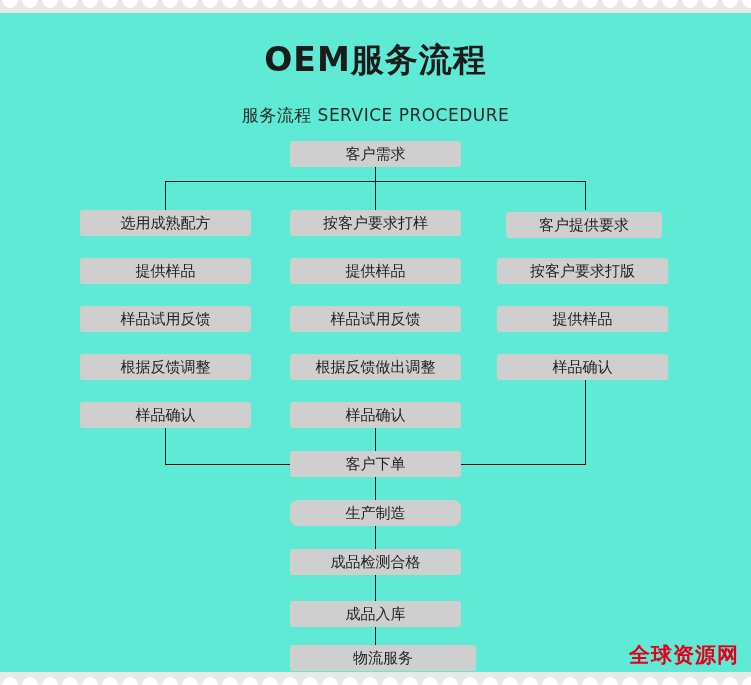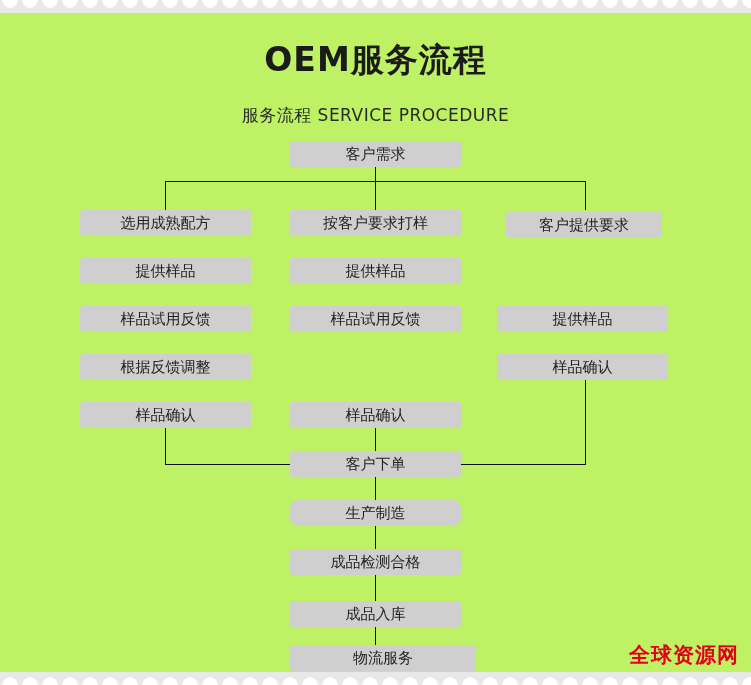--- a/index.html
+++ b/index.html
@@ -11,21 +11,21 @@
     height: 685px;
     background: #f7f7f7;
     font-family: "DejaVu Sans", "Liberation Sans", sans-serif;
     overflow: hidden;
     position: relative;
   }
   .page {
     position: relative;
     width: 751px;
     height: 685px;
-    background: #bef264;
+    background: #5eead4;
   }
   
   .scallop {
     position: absolute;
     left: 0;
     width: 751px;
     height: 13px;
     background-repeat: repeat-x;
     background-size: 20px 13px;
   }
@@ -129,23 +129,25 @@
 
     <div class="node" style="left:80px; top:210px; width:171px;">选用成熟配方</div>
     <div class="node" style="left:80px; top:258px; width:171px;">提供样品</div>
     <div class="node" style="left:80px; top:306px; width:171px;">样品试用反馈</div>
     <div class="node" style="left:80px; top:354px; width:171px;">根据反馈调整</div>
     <div class="node" style="left:80px; top:402px; width:171px;">样品确认</div>
 
     <div class="node" style="left:290px; top:210px; width:171px;">按客户要求打样</div>
     <div class="node" style="left:290px; top:258px; width:171px;">提供样品</div>
     <div class="node" style="left:290px; top:306px; width:171px;">样品试用反馈</div>
+    <div class="node" style="left:290px; top:354px; width:171px;">根据反馈做出调整</div>
     <div class="node" style="left:290px; top:402px; width:171px;">样品确认</div>
 
     <div class="node" style="left:497px; top:212px; width:156px;margin-left:9px;">客户提供要求</div>
+    <div class="node" style="left:497px; top:258px; width:171px;">按客户要求打版</div>
     <div class="node" style="left:497px; top:306px; width:171px;">提供样品</div>
     <div class="node" style="left:497px; top:354px; width:171px;">样品确认</div>
 
     <div class="node" style="left:290px; top:451px; width:171px;">客户下单</div>
     <div class="node" style="left:290px; top:500px; width:171px;border-radius:8px;">生产制造</div>
     <div class="node" style="left:290px; top:549px; width:171px;text-align:center;">成品检测合格</div>
     <div class="node" style="left:290px; top:601px; width:171px;">成品入库</div>
     <div class="node" style="left:290px; top:645px; width:186px;">物流服务</div>
 
   </div>

